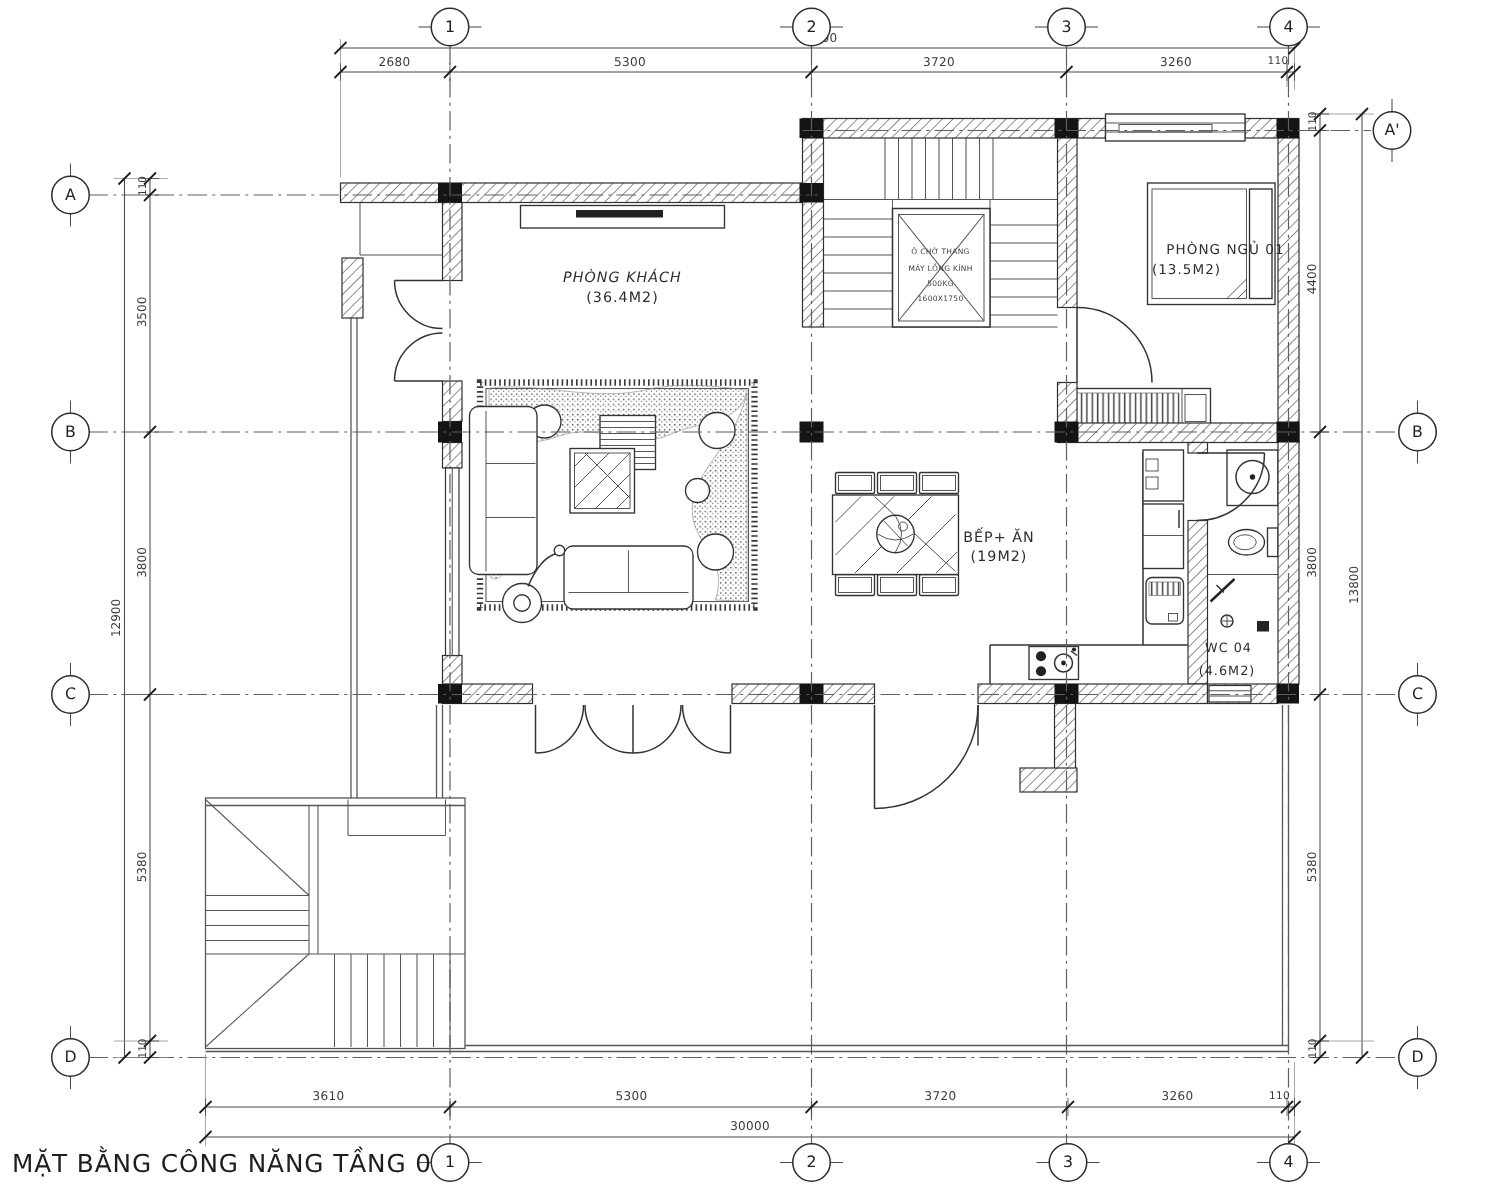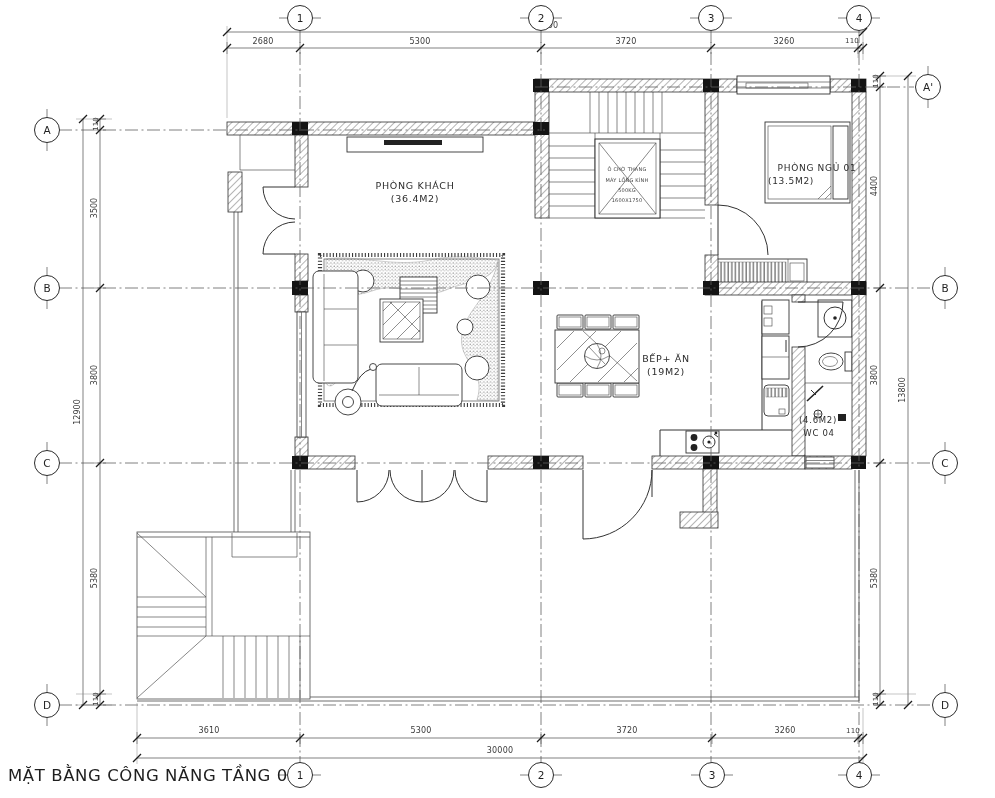--- a/index.html
+++ b/index.html
@@ -504,46 +504,46 @@
       <span>D</span>
     </div>
 
 <div class="lbl" style="left:545px;top:26px;">14000</div>
 <div class="lbl" style="left:263px;top:42px;">2680</div>
 <div class="lbl" style="left:420px;top:42px;">5300</div>
 <div class="lbl" style="left:626px;top:42px;">3720</div>
 <div class="lbl" style="left:784px;top:42px;">3260</div>
 <div class="lbl" style="left:852px;top:41px;font-size:7px;">110</div>
 <div class="lbl" style="left:500px;top:751px;">30000</div>
-<div class="lbl" style="left:209px;top:731px;">3610</div>
+<div class="lbl" style="left:219px;top:731px;">3610</div>
 <div class="lbl" style="left:421px;top:731px;">5300</div>
 <div class="lbl" style="left:627px;top:731px;">3720</div>
 <div class="lbl" style="left:785px;top:731px;">3260</div>
 <div class="lbl" style="left:853px;top:731px;font-size:7px;">110</div>
 <div class="vlbl" style="left:78px;top:412px;">12900</div>
 <div class="vlbl" style="left:96px;top:124px;font-size:7px;">110</div>
 <div class="vlbl" style="left:95px;top:208px;">3500</div>
 <div class="vlbl" style="left:95px;top:375px;">3800</div>
 <div class="vlbl" style="left:95px;top:578px;">5380</div>
 <div class="vlbl" style="left:96px;top:699px;font-size:7px;">110</div>
 <div class="vlbl" style="left:903px;top:390px;">13800</div>
 <div class="vlbl" style="left:876px;top:81px;font-size:7px;">110</div>
 <div class="vlbl" style="left:875px;top:186px;">4400</div>
 <div class="vlbl" style="left:875px;top:375px;">3800</div>
 <div class="vlbl" style="left:875px;top:578px;">5380</div>
 <div class="vlbl" style="left:876px;top:699px;font-size:7px;">110</div>
 
-<div class="room" style="left:415px;top:186px;">PHÒNG KHÁCH</div>
+<div class="room" style="left:415px;top:186px;font-style:italic;">PHÒNG KHÁCH</div>
 <div class="room" style="left:415px;top:199px;">(36.4M2)</div>
 <div class="room" style="left:794px;top:168px;font-size:9px;margin-left:23px;">PHÒNG NGỦ 01</div>
 <div class="room" style="left:791px;top:181px;font-size:9px;">(13.5M2)</div>
 <div class="room" style="left:666px;top:359px;">BẾP+ ĂN</div>
 <div class="room" style="left:666px;top:372px;">(19M2)</div>
 <div class="room" style="left:819px;top:433px;font-size:8.5px;">WC 04</div>
-<div class="room" style="left:818px;top:420px;font-size:8.5px;">(4.6M2)</div>
+<div class="room" style="left:818px;top:448px;font-size:8.5px;">(4.6M2)</div>
 
 <div class="elev" style="left:627px;top:169px;">Ô CHỜ THANG</div>
 <div class="elev" style="left:627px;top:180px;">MÁY LỒNG KÍNH</div>
 <div class="elev" style="left:627px;top:190px;">500KG</div>
 <div class="elev" style="left:627px;top:200px;">1600X1750</div>
 
 <div class="title">MẶT BẰNG CÔNG NĂNG TẦNG 02</div>
 
 </div>
 

